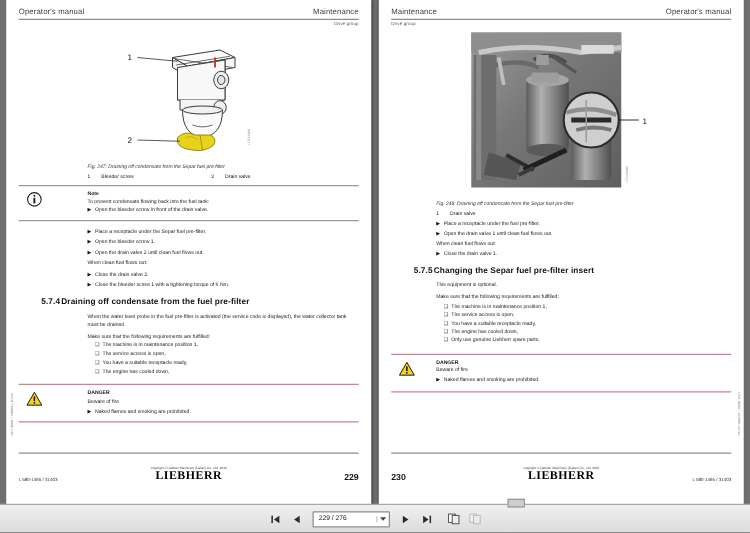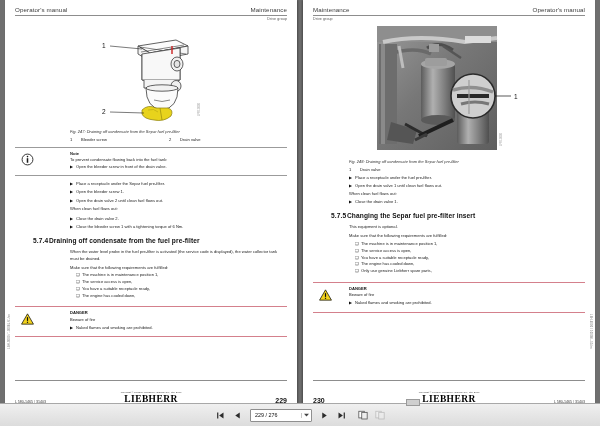--- a/index.html
+++ b/index.html
@@ -136,21 +136,21 @@
     display: flex;
     letter-spacing: .1px;
   }
   h2.sec .num { width: 34px; flex: 0 0 auto; padding-left: 18px; box-sizing: border-box;}
   h2.sec .ttl { flex: 1; }
 
   
   .pg-footer {
     position: absolute;
     left: 10px; right: 10px;
-    bottom: 0;
+    bottom: 18px;
     border-top: 0.7px solid #8d8d8d;
     padding-top: 3px;
     display: flex;
     align-items: flex-end;
     justify-content: space-between;
     height: 20px;
     margin-top: 15px;
   }
   .fcode { font-size: 3.6px; color: #333; width: 62px; }
   .fcode.r { text-align: right; }

